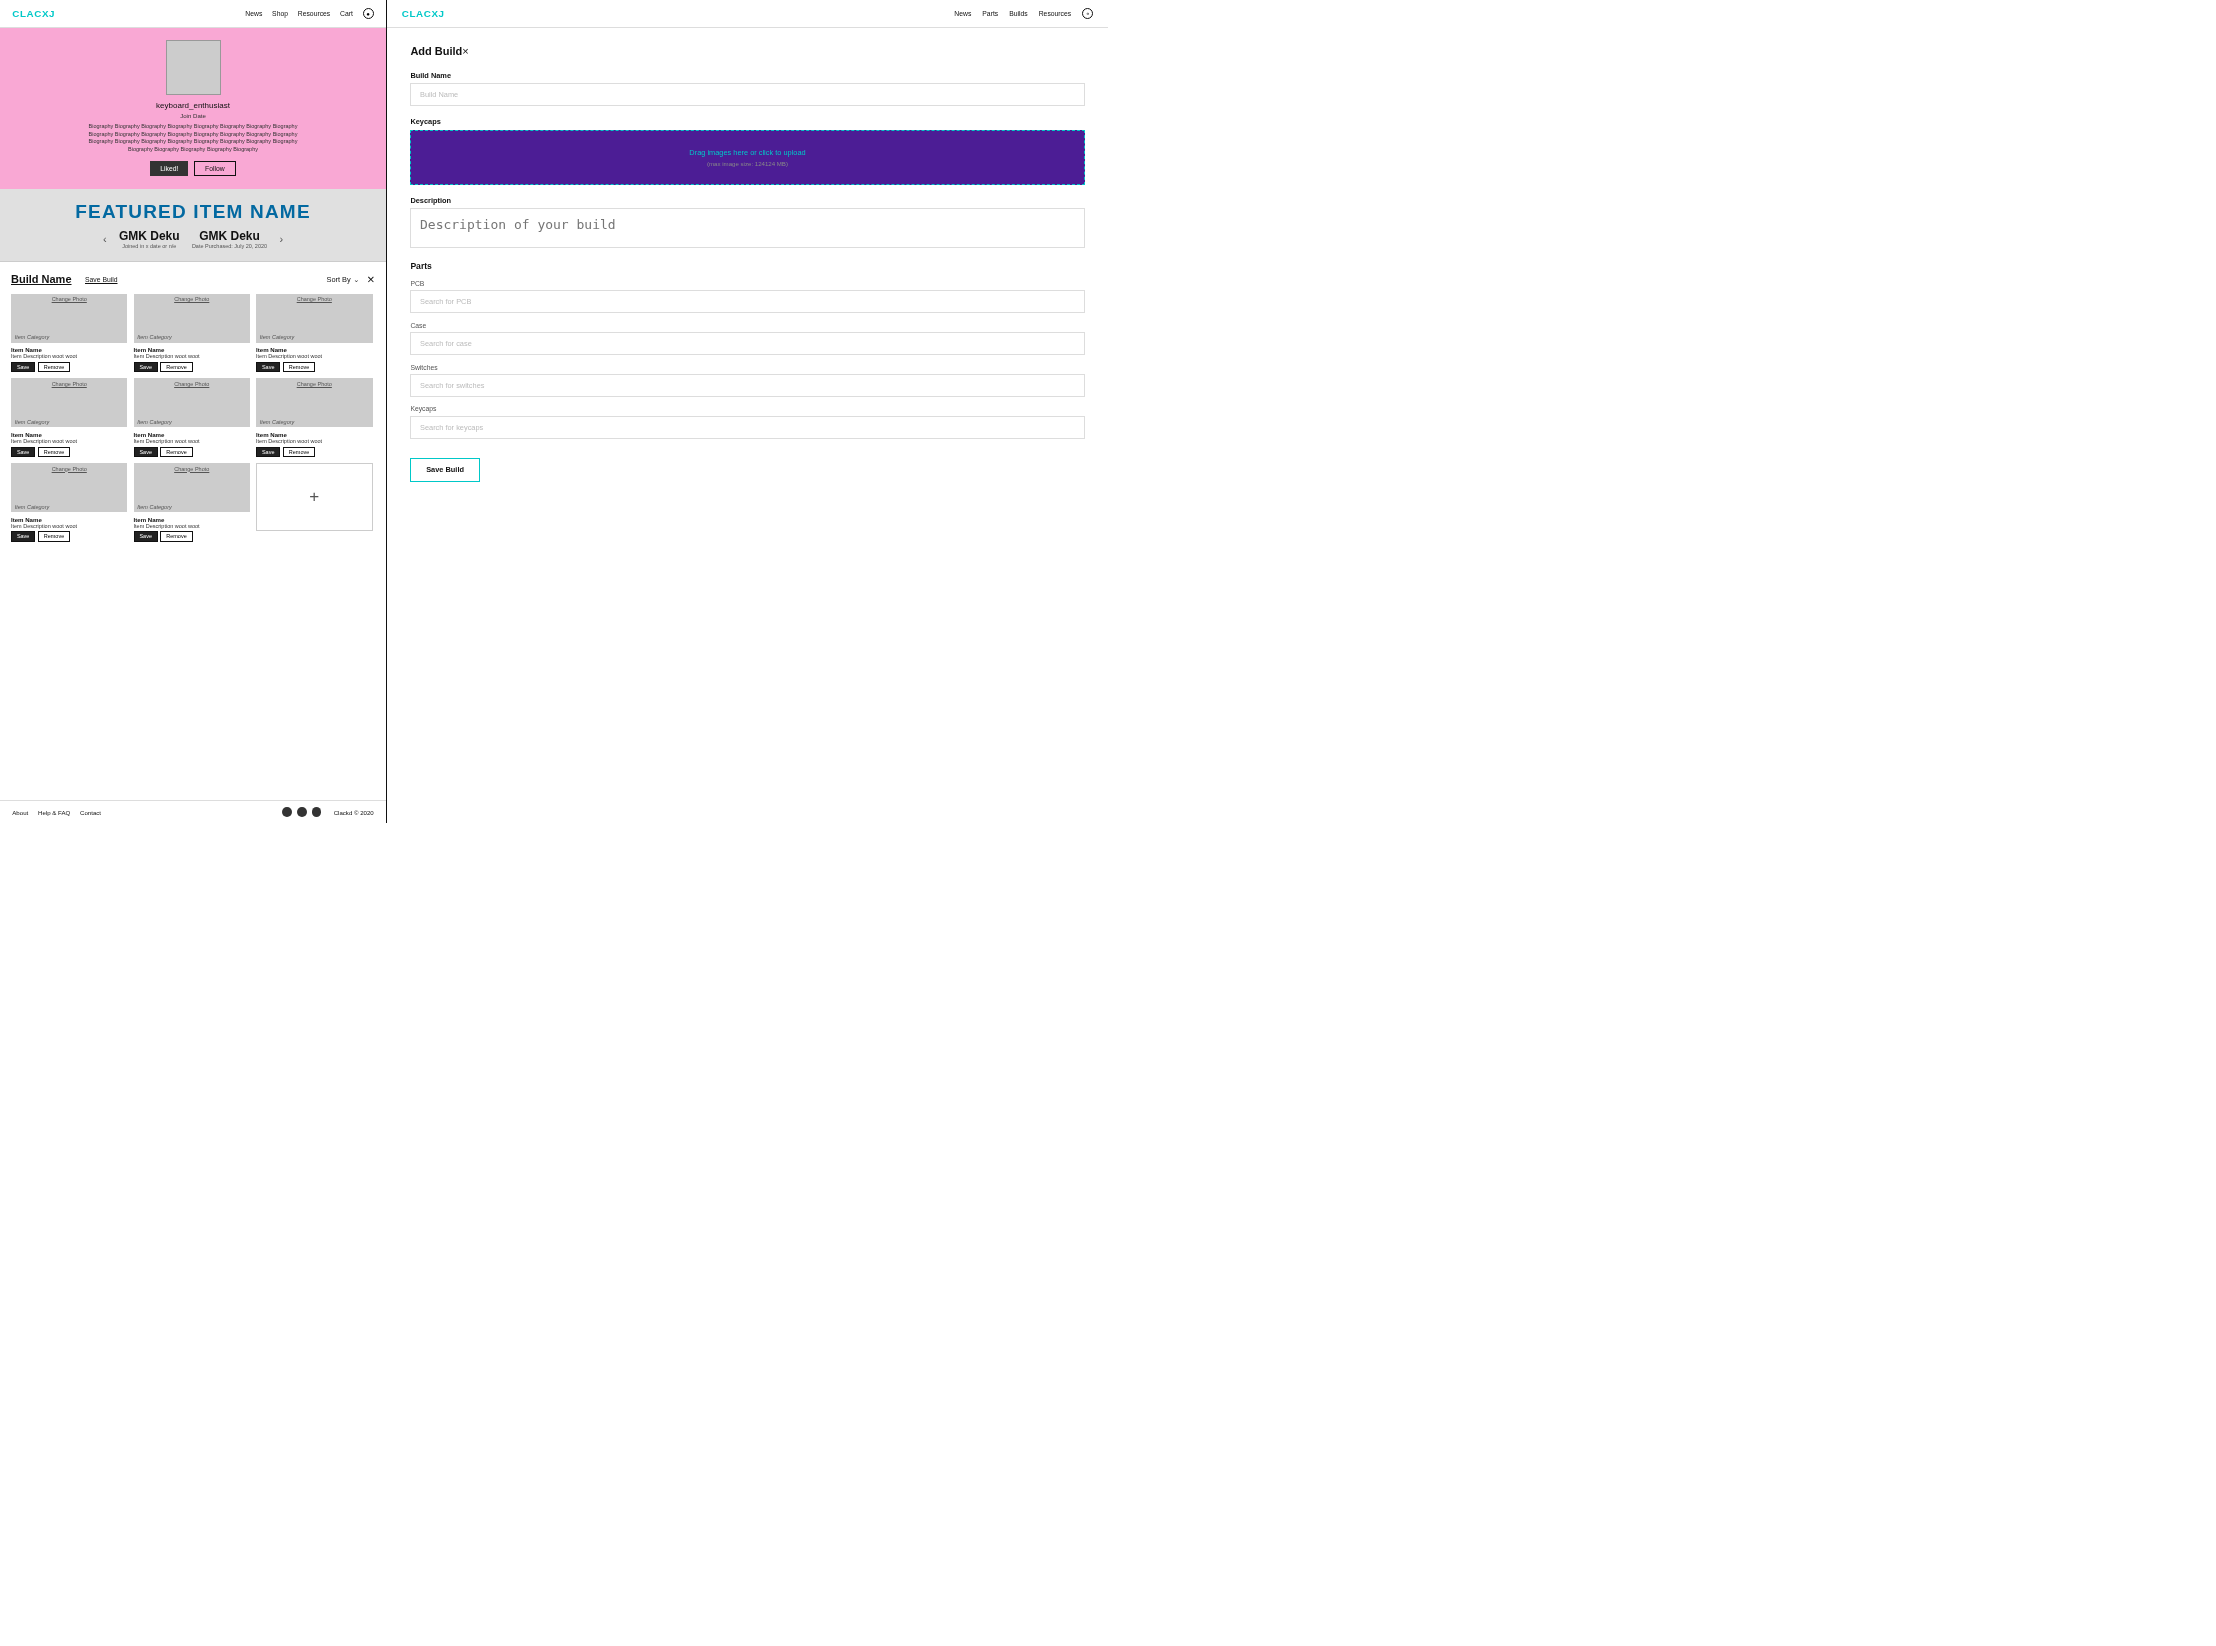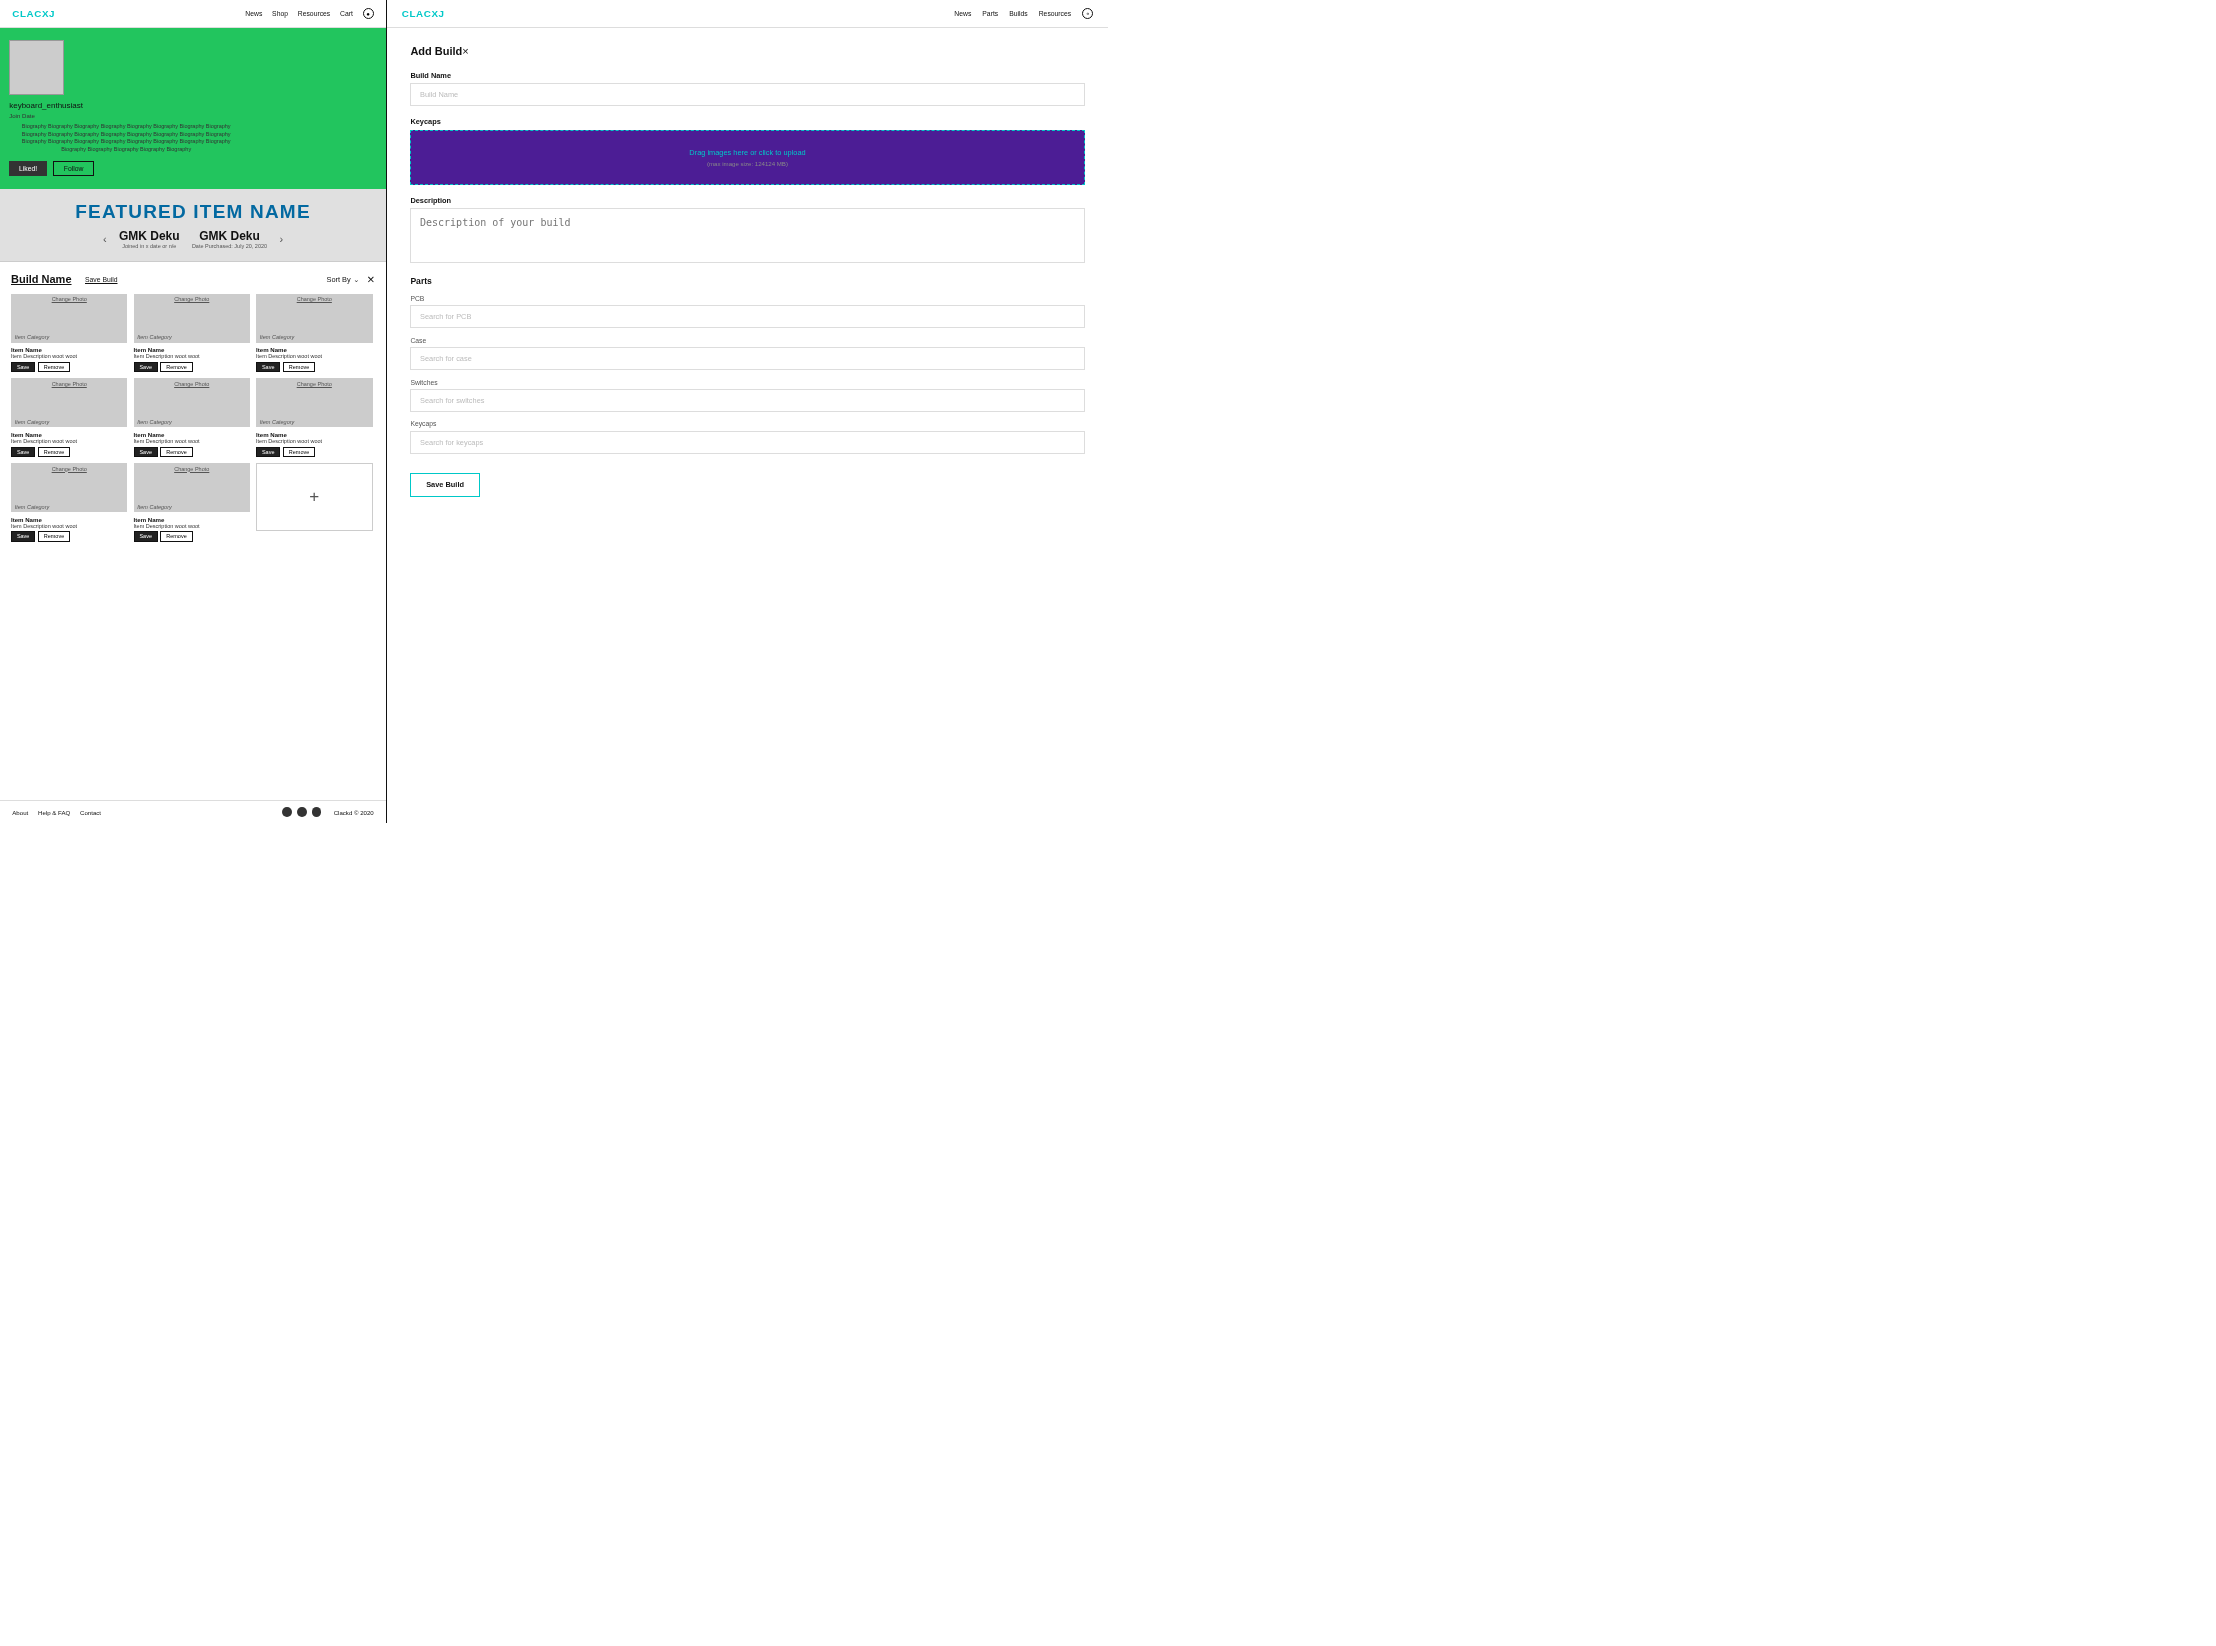--- a/index.html
+++ b/index.html
@@ -31,23 +31,24 @@
       color: #111;
       margin-right: auto;
     }
     .nav-logo span { color: #00c8c8; }
     .nav-links { display: flex; gap: 9.8px; align-items: center; }
     .nav-link { font-size: 6.8px; color: #111; text-decoration: none; }
     .nav-icon { width: 11px; height: 11px; border: 0.9px solid #111; border-radius: 50%; display: flex; align-items: center; justify-content: center; font-size: 6.1px; }
 
     
     .profile-section {
-      background: #22c55e;
+      background: #f9a8d4;
       display: flex;
       flex-direction: column;
+      align-items: center;
       padding: 12.3px 9.2px 12.3px;
     }
     .profile-avatar {
       width: 55px;
       height: 55px;
       border: 1.2px solid #999;
       background: #ccc;
       margin-bottom: 6.1px;
     }
     .profile-username { font-size: 8px; color: #111; margin-bottom: 1.8px; }
@@ -289,24 +290,24 @@
       cursor: pointer;
       background: #4c1d95;
     }
     .upload-text { font-size: 7.4px; color: #00c8c8; margin-bottom: 2.5px; }
     .upload-sub { font-size: 6.1px; color: #888; }
 
     .description-textarea {
       width: 100%;
       border: 0.6px solid #ddd;
       padding: 7.4px 8.6px;
-      font-size: 10px;
+      font-size: 13px;
       color: #bbb;
       resize: none;
-      height: 55px;
+      height: 40px;
       outline: none;
       margin-bottom: 11px;
     }
 
     .parts-label {
       font-size: 8.6px;
       font-weight: 700;
       color: #111;
       margin-bottom: 8.6px;
       display: block;

